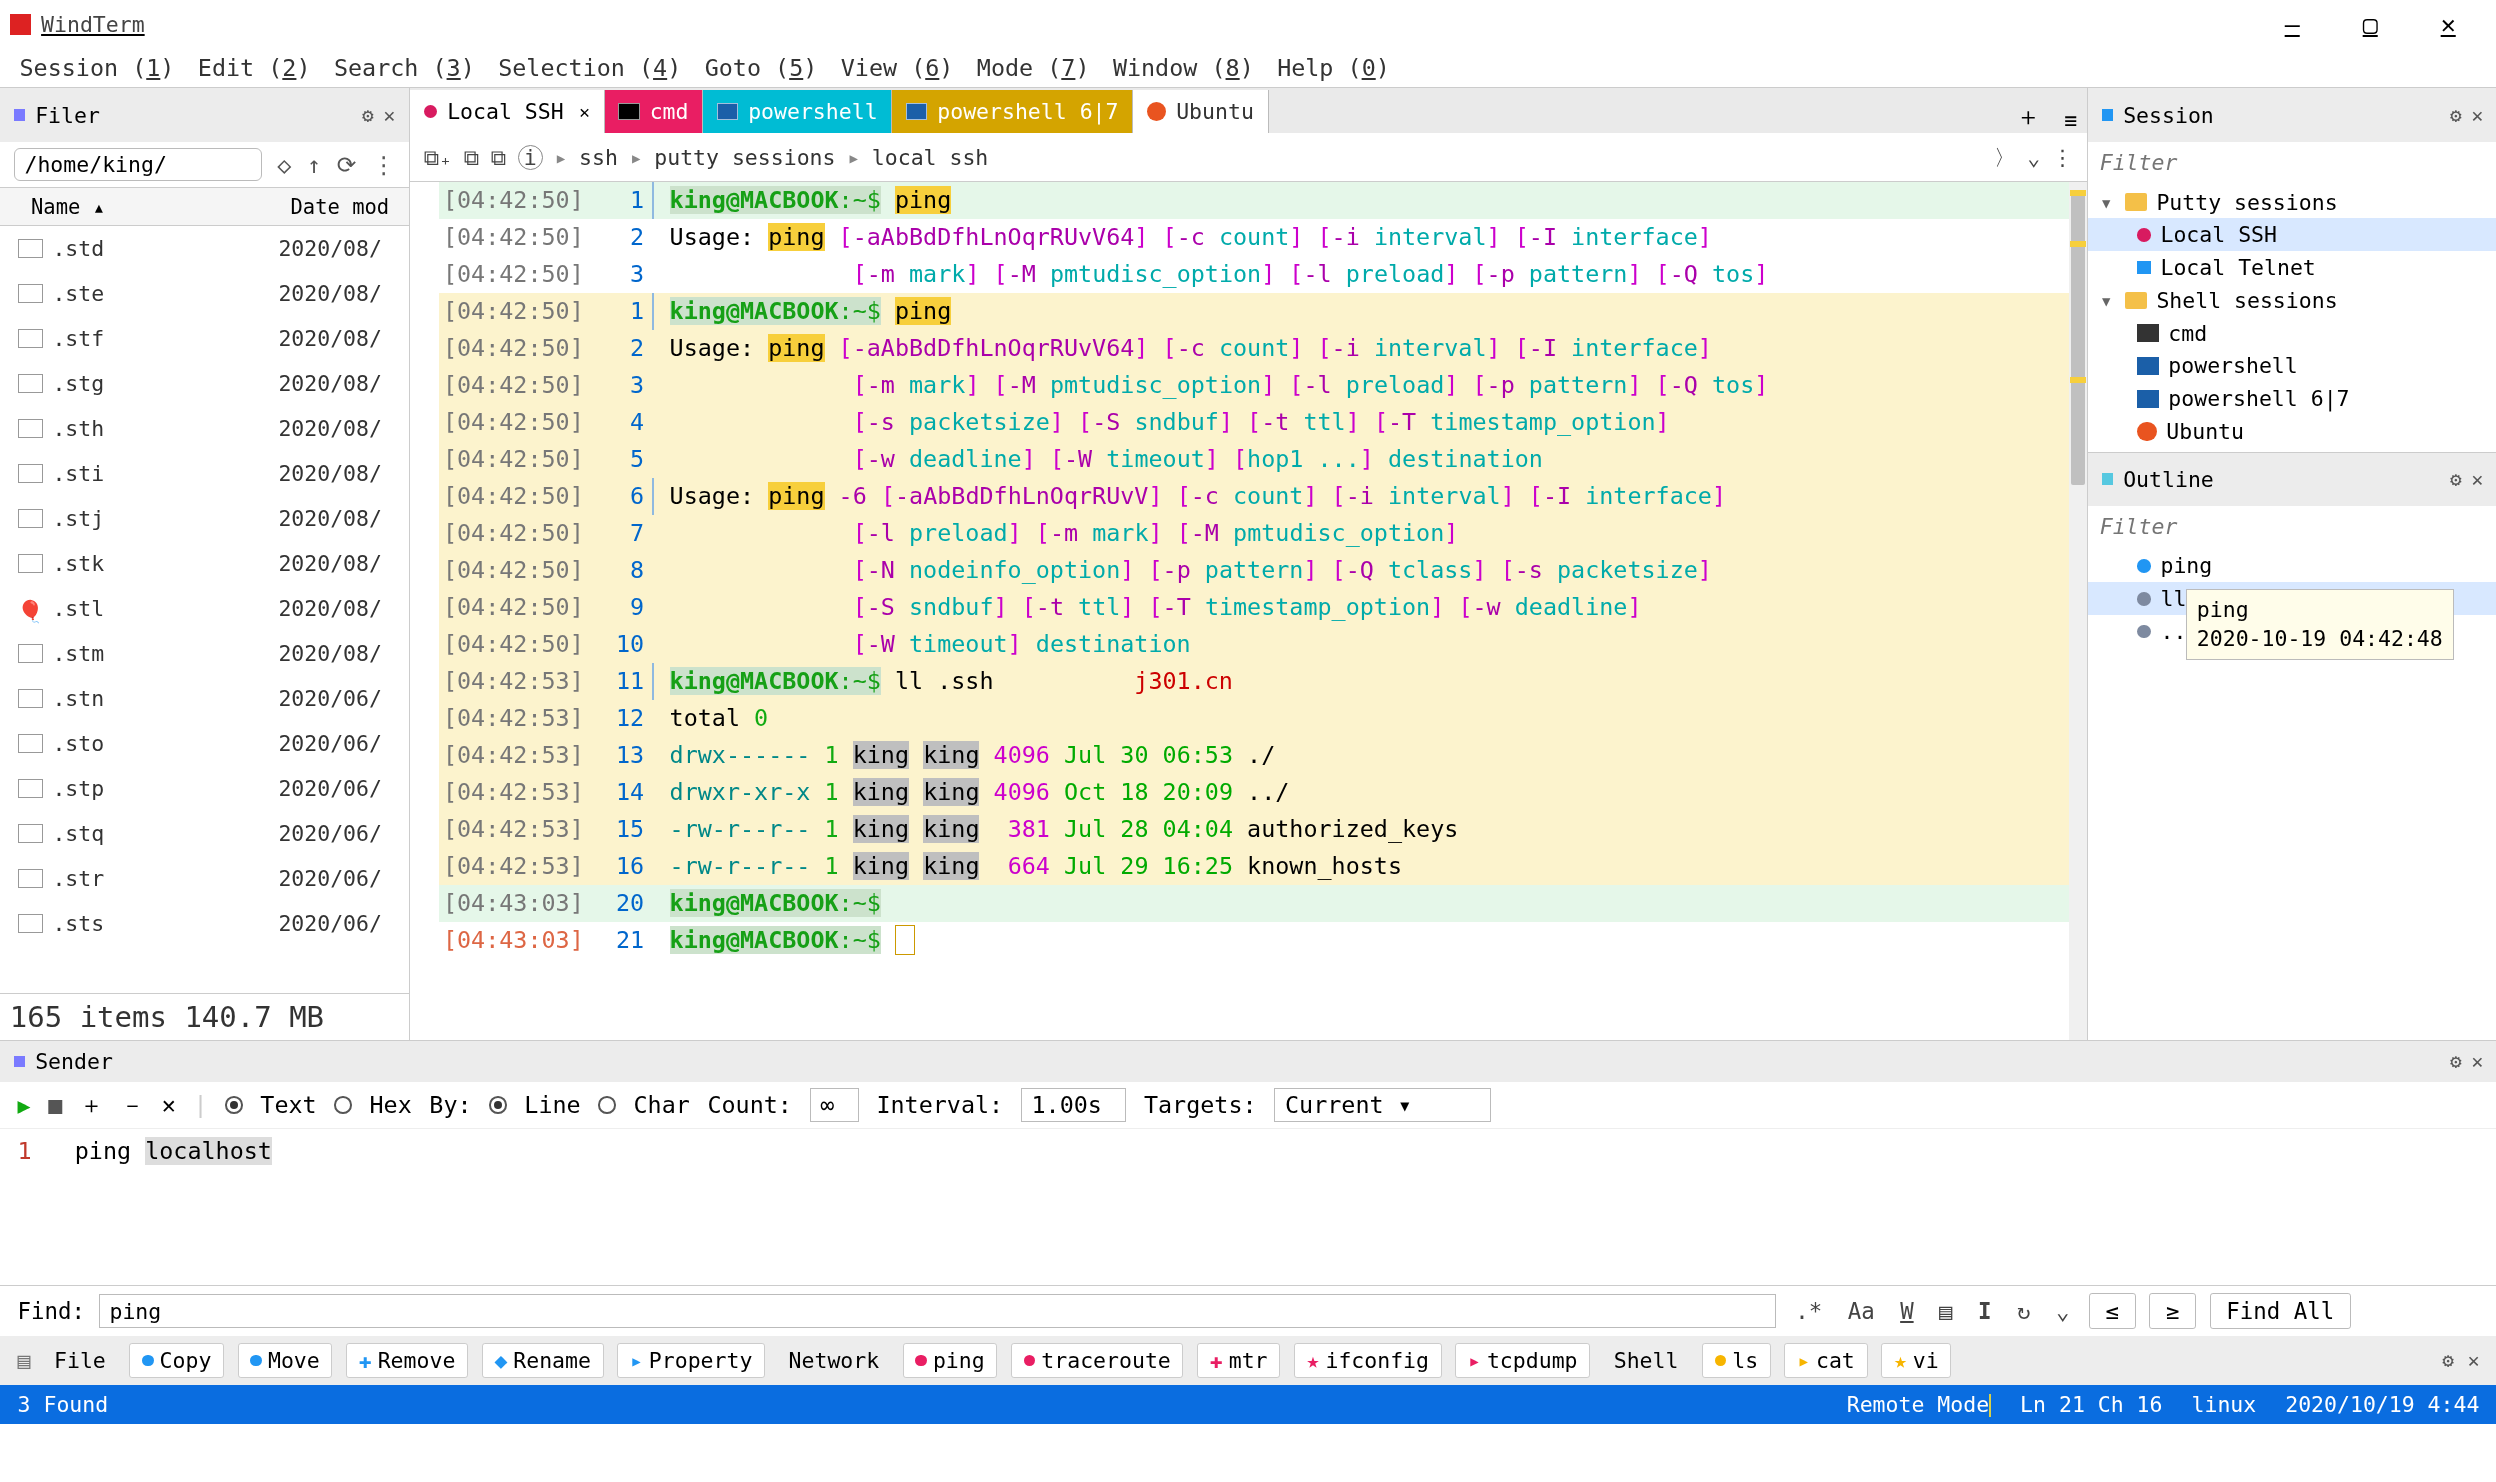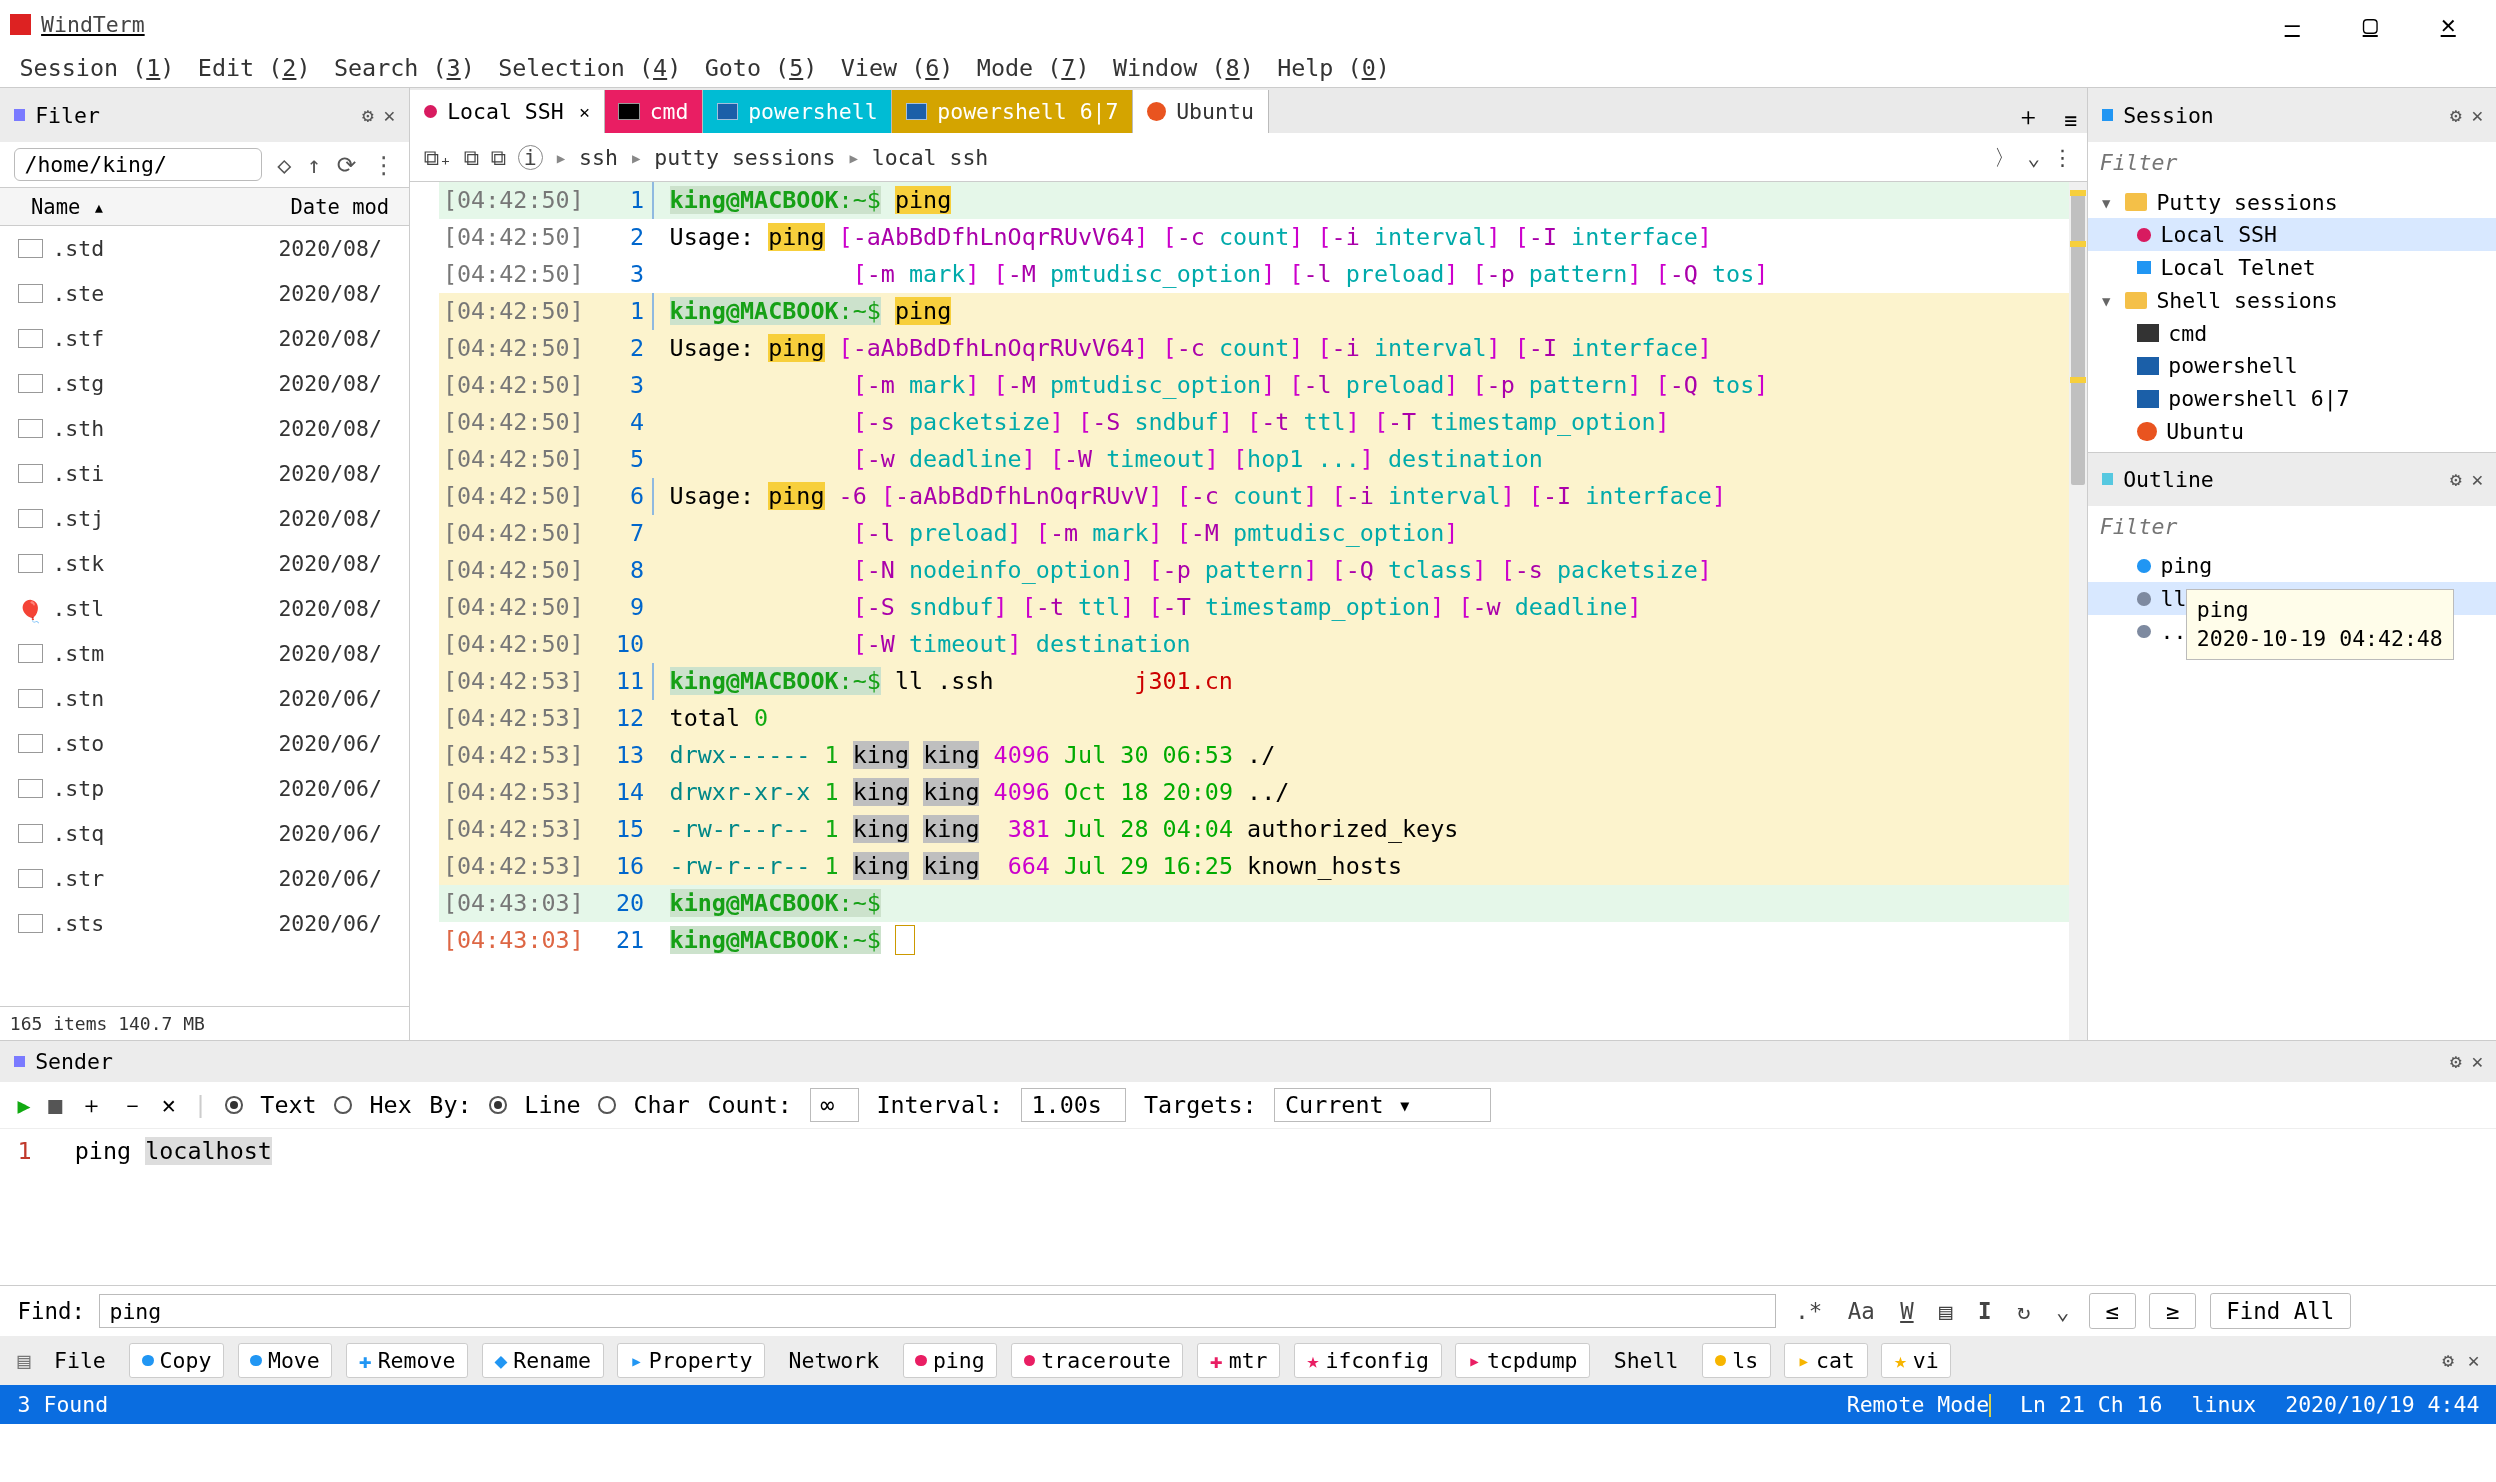--- a/index.html
+++ b/index.html
@@ -37,21 +37,21 @@
 .ftable-head{height:39px;display:flex;align-items:center;background:#f5f5f5;border-top:1px solid #ccc;border-bottom:1px solid #ccc;font-size:20.5px;}
 .ftable-head .c1{width:309px;padding-left:31px;}
 .ftable-head .c2{width:127px;}
 .filelist{flex:1;overflow:hidden;}
 .frow{height:45px;display:flex;align-items:center;font-size:21.5px;color:#333;}
 .ficon{width:25px;height:19.5px;margin:0 9.8px 0 17.6px;background:#fff;border:1px solid #999;}
 .ficon.balloon{background:none;border:none;}
 .frow .c1{width:226px;}
 .frow .c2{color:#333;}
 
-.filer-status{padding:5.9px 9.8px;font-size:18px;border-top:1px solid #ccc;color:#333;}
+.filer-status{padding:5.9px 9.8px;font-size:29px;border-top:1px solid #ccc;color:#333;}
 
 
 .tabbar{height:45px;display:flex;align-items:flex-end;background:#eaeaea;}
 .tab{height:43px;display:flex;align-items:center;padding:0 13.7px;gap:9.8px;font-size:21.5px;border-right:1px solid #bbb;white-space:nowrap;position:relative;}
 .tab.active{background:#fff;}
 .tdot{width:13.7px;height:13.7px;border-radius:50%;}
 .tico{width:21.5px;height:17.6px;border:1px solid rgba(255,255,255,0.6);}
 .tab .x{font-size:17.6px;margin-left:5.9px;}
 .tabbar .spacer{flex:1;}
 .tabbar .plus{padding:0 13.7px;font-size:25px;}

